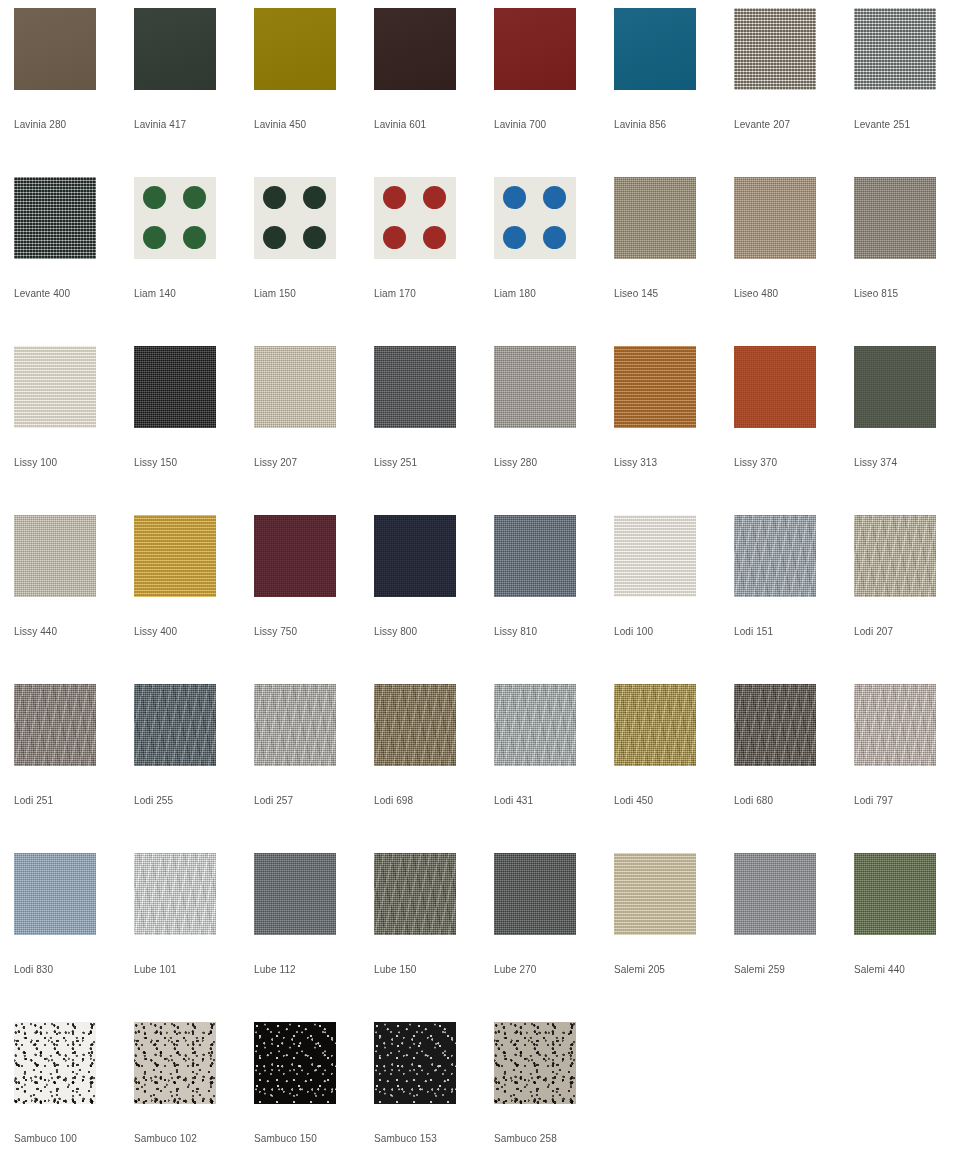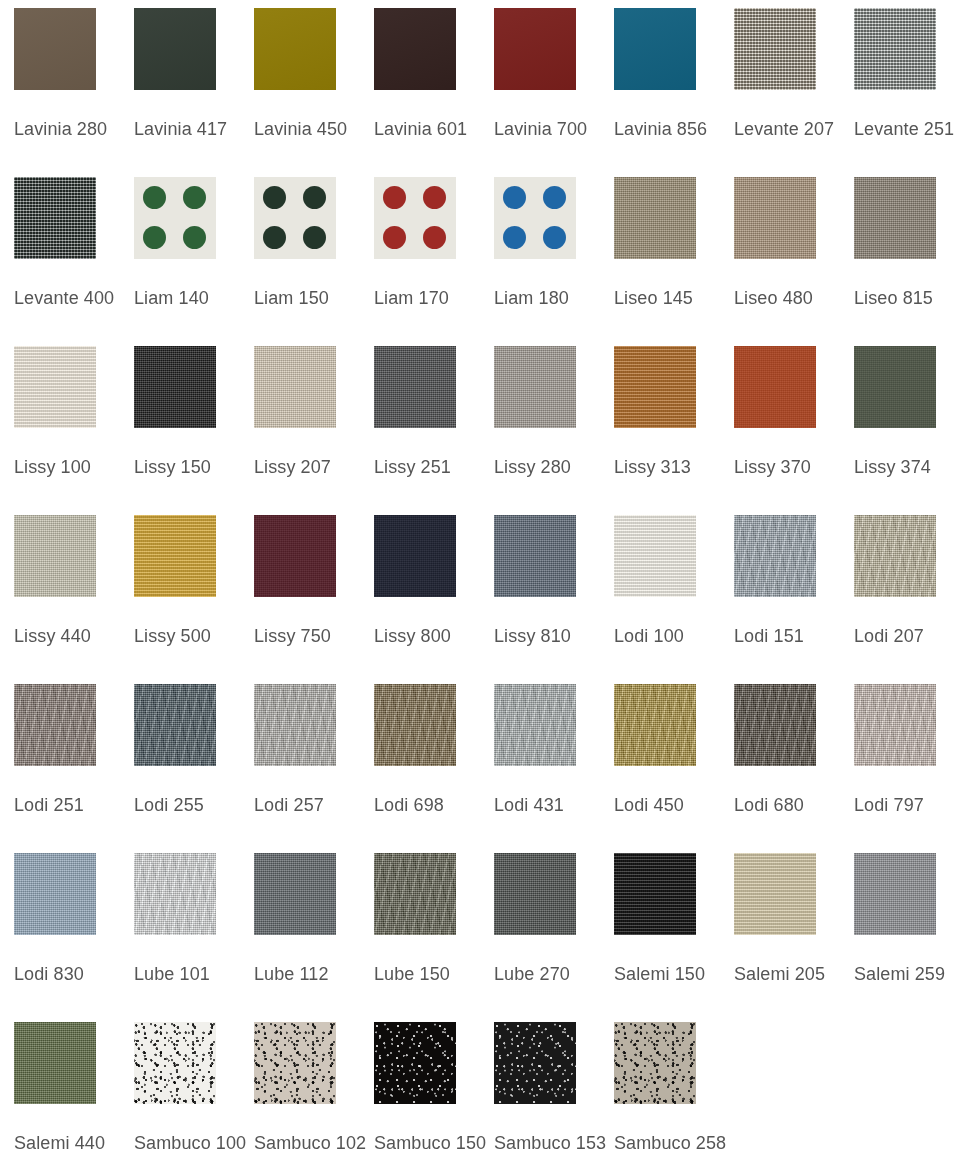--- a/index.html
+++ b/index.html
@@ -27,21 +27,21 @@
     height: 82px;
     position: relative;
     overflow: hidden;
     background-repeat: repeat;
   }
   .label {
     position: absolute;
     top: 111px;
     left: 0;
     width: 110px;
-    font-size: 18px;
+    font-size: 10px;
     color: #555555;
     letter-spacing: 0.1px;
     white-space: nowrap;
   }
   
   .tex { position: absolute; inset: 0; }
 
   
   .t-weave {
     background-image:
@@ -304,21 +304,21 @@
     <div class="cell">
       <div class="swatch" style="background: rgb(200, 197, 178);">
         <div class="tex t-weave"></div>
       </div>
       <div class="label">Lissy 440</div>
     </div>
     <div class="cell">
       <div class="swatch" style="background: rgb(214, 170, 56);">
         <div class="tex t-rib"></div>
       </div>
-      <div class="label">Lissy 500</div>
+      <div class="label">Lissy 400</div>
     </div>
     <div class="cell">
       <div class="swatch" style="background: rgb(85, 32, 42);">
         <div class="tex t-smooth"></div>
       </div>
       <div class="label">Lissy 750</div>
     </div>
     <div class="cell">
       <div class="swatch" style="background: rgb(30, 34, 49);">
         <div class="tex t-smooth"></div>
@@ -419,26 +419,20 @@
       <div class="swatch" style="background: rgb(90, 91, 70);">
         <div class="tex t-slub"></div>
       </div>
       <div class="label">Lube 150</div>
     </div>
     <div class="cell">
       <div class="swatch" style="background: rgb(75, 79, 77);">
         <div class="tex t-weave"></div>
       </div>
       <div class="label">Lube 270</div>
-    </div>
-    <div class="cell">
-      <div class="swatch" style="background: rgb(20, 20, 20);">
-        <div class="tex t-rib"></div>
-      </div>
-      <div class="label">Salemi 150</div>
     </div>
     <div class="cell">
       <div class="swatch" style="background: rgb(214, 203, 170);">
         <div class="tex t-rib"></div>
       </div>
       <div class="label">Salemi 205</div>
     </div>
     <div class="cell">
       <div class="swatch" style="background: rgb(141, 143, 147);">
         <div class="tex t-weave"></div>

